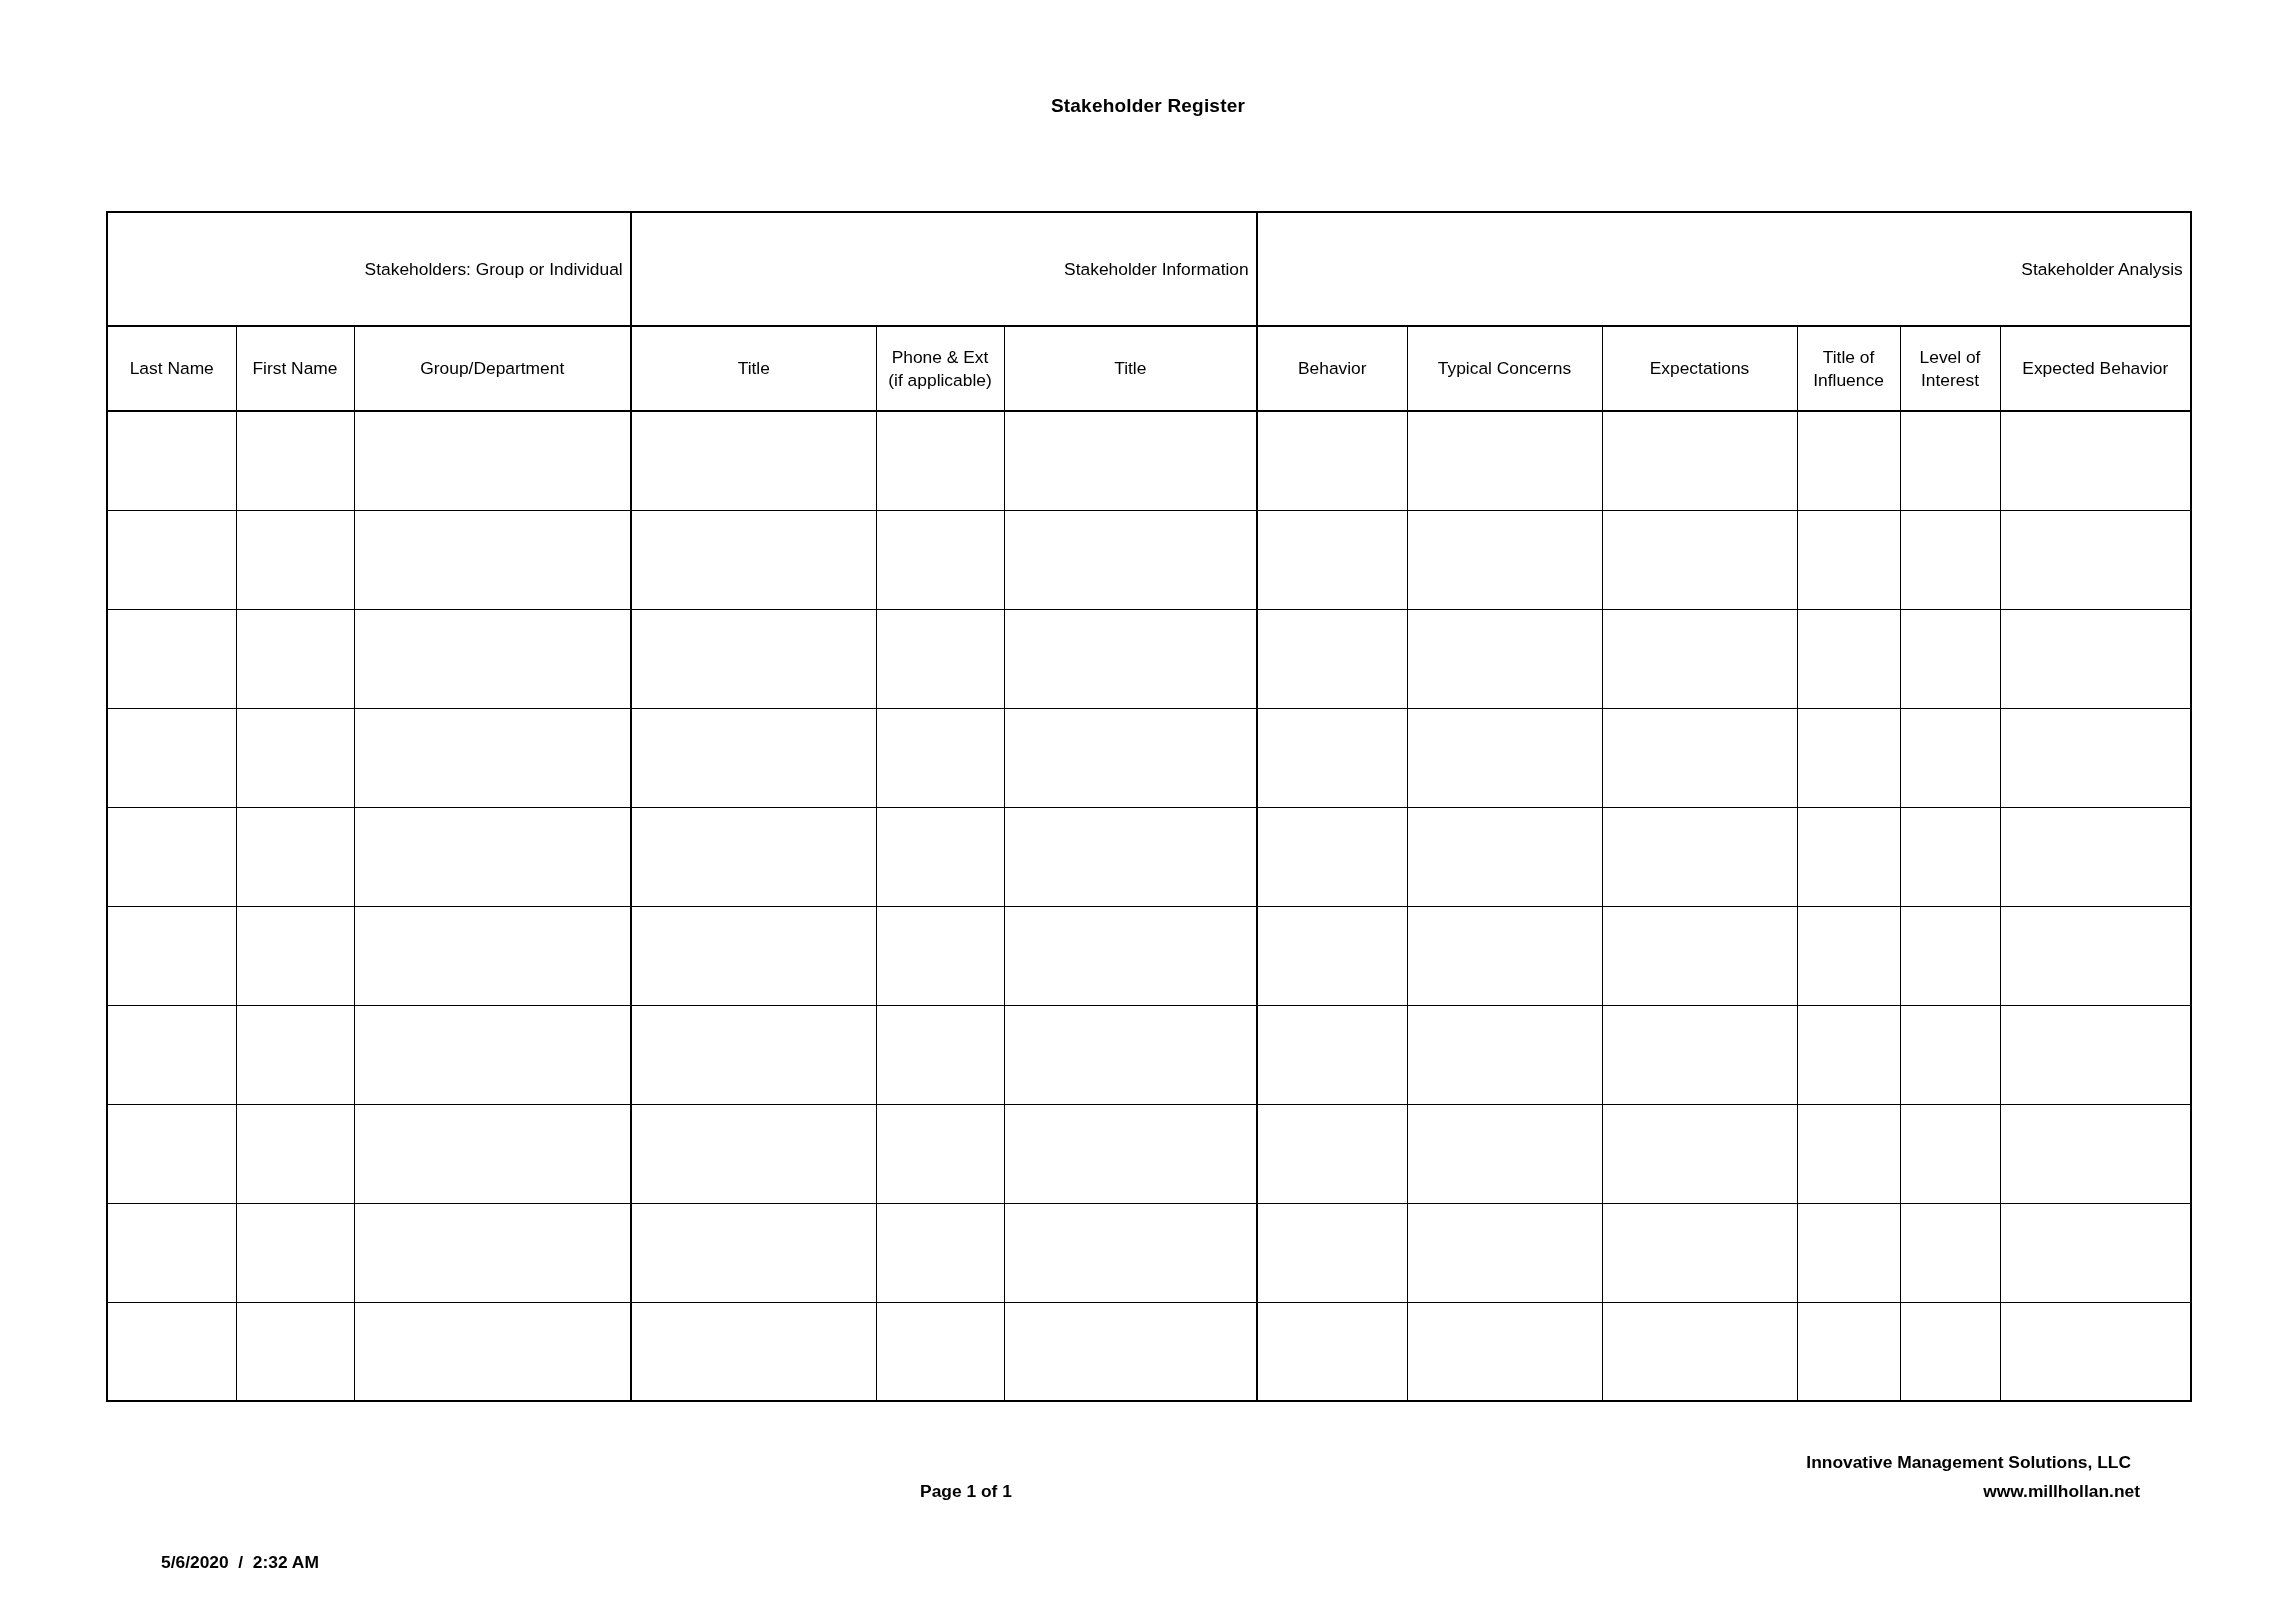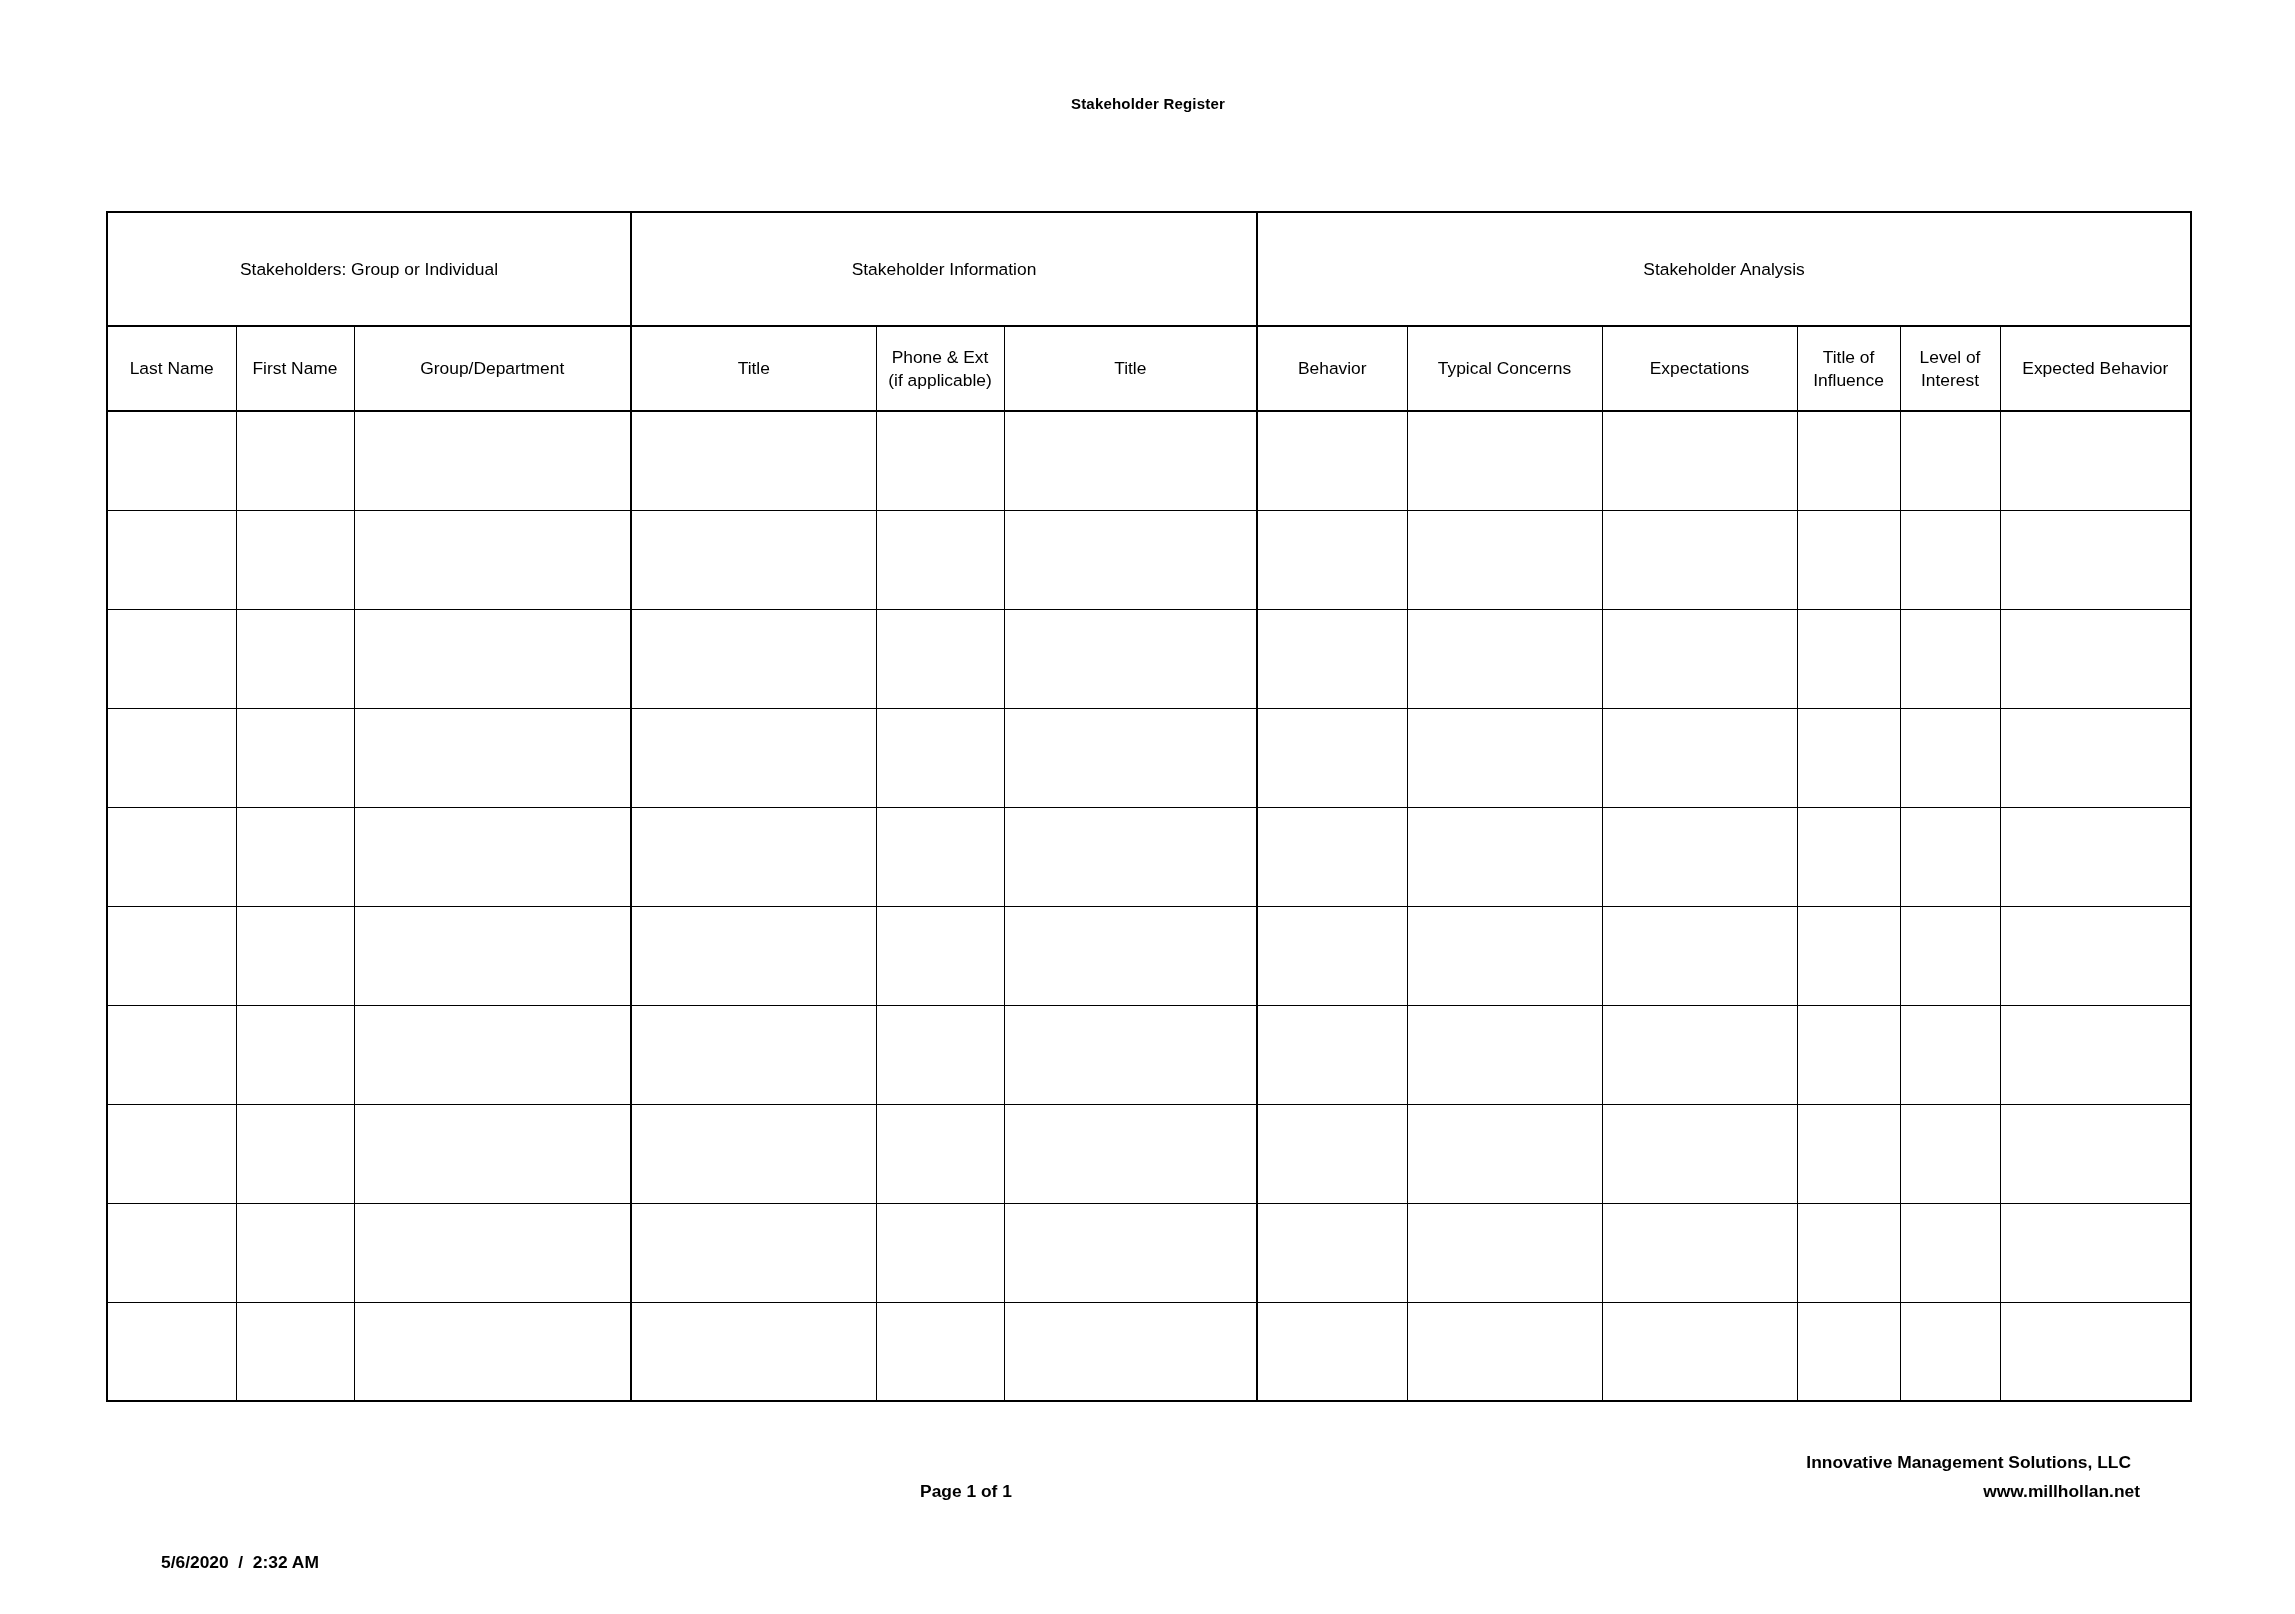--- a/index.html
+++ b/index.html
@@ -8,21 +8,21 @@
     background: #ffffff;
     font-family: "Liberation Sans", sans-serif;
     color: #000000;
     position: relative;
     overflow: hidden;
   }
   .doc-title {
     position: absolute;
     top: 95px; left: 0; width: 2296px;
     text-align: center;
-    font-size: 15px;
+    font-size: 19px;
     font-weight: bold;
     letter-spacing: 0.2px;
   }
   table.register {
     position: absolute;
     left: 106px; top: 211px;
     width: 2085px;
     border-collapse: collapse;
     table-layout: fixed;
     border: 2.8px solid #000000;
@@ -33,20 +33,21 @@
     vertical-align: middle;
     font-weight: normal;
     font-size: 17.4px;
     line-height: 1.32;
     padding: 1.8px 7.3px;
     overflow: hidden;
   }
   tr.group-row th {
     height: 114px;
     border-bottom: 2.8px solid #000000;
+    text-align: right;
   }
   tr.col-row th {
     height: 85px;
     border-bottom: 2.8px solid #000000;
   }
   tr.body-row td {
     height: 99px;
   }
   .gb { border-right: 2.8px solid #000000 !important; }
   .footer-line {

